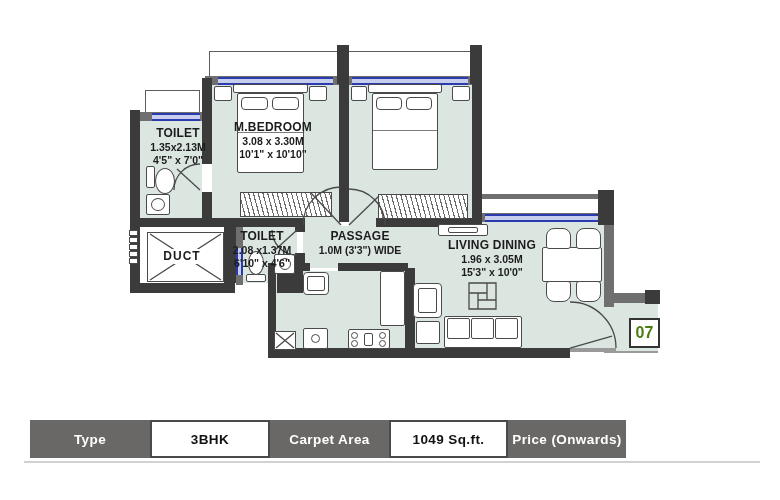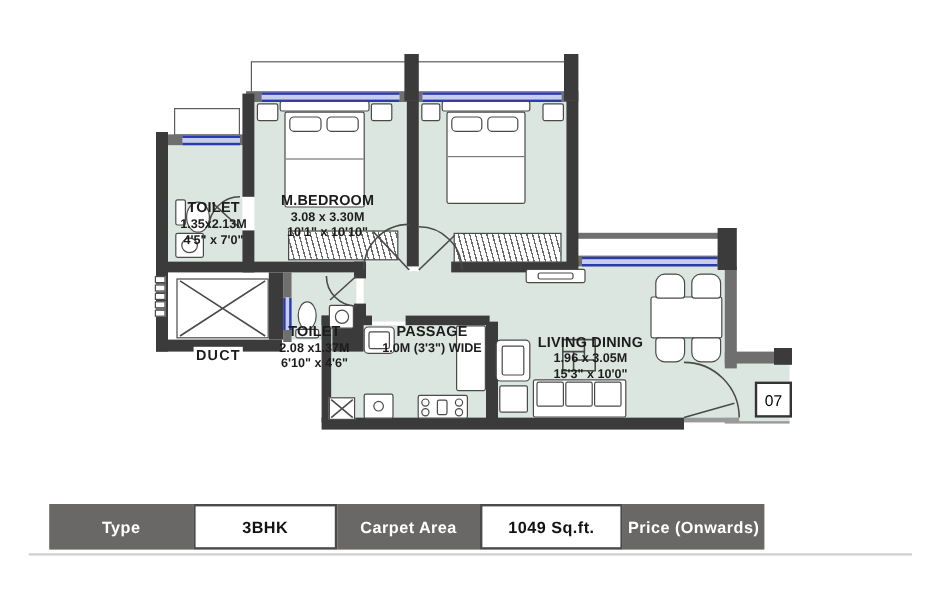--- a/index.html
+++ b/index.html
@@ -12,25 +12,25 @@
   .wht{background:#fff;border:1px solid #4a4a4a;}
   .outline{border:1.5px solid #5d5d5d;background:transparent;}
   .window{background:#c7cdec;border-top:2px solid #2b3aac;border-bottom:2px solid #2b3aac;}
   .vwindow{background:#c7cdec;border-left:2px solid #2b3aac;border-right:2px solid #2b3aac;}
   .furn{background:#fff;border:1px solid #4a4a4a;border-radius:2px;}
   .ellipse{background:#fff;border:1px solid #4a4a4a;border-radius:50%;}
   .hatch{border:1px solid #4a4a4a;background:repeating-linear-gradient(75deg,#ffffff 0 3.5px,#6a6a6a 3.5px 4.6px);}
   .chairT{background:#fff;border:1px solid #4a4a4a;border-radius:8px 8px 3px 3px;}
   .chairB{background:#fff;border:1px solid #4a4a4a;border-radius:3px 3px 8px 8px;}
   .roomlabel{position:absolute;text-align:center;color:#1c1c1c;font-weight:bold;line-height:1.25;transform:translateX(-50%);white-space:nowrap;}
-  .roomlabel .nm{font-size:12px;display:block;letter-spacing:.2px;margin-top:40px;}
+  .roomlabel .nm{font-size:12px;display:block;letter-spacing:.2px;}
   .roomlabel .dm{font-size:10.5px;display:block;}
   .svgov{position:absolute;left:0;top:0;pointer-events:none;}
   .unitbox{position:absolute;left:629px;top:318px;width:27px;height:26px;background:#fff;border:2px solid #333;
-           display:flex;align-items:center;justify-content:center;font-size:13px;font-weight:normal;color:#000000;}
+           display:flex;align-items:center;justify-content:center;font-size:16px;font-weight:bold;color:#4d7c0f;}
   .tbl{position:absolute;left:30px;top:420px;width:724px;height:38px;display:flex;}
   .cell{display:flex;align-items:center;justify-content:center;font-size:13.5px;font-weight:bold;box-sizing:border-box;letter-spacing:.4px;}
   .cell.hdr{background:#6a6767;color:#fff;}
   .cell.val{background:#fff;color:#121212;border:2px solid #4a4a4a;}
   .shadowline{position:absolute;left:24px;top:461px;width:736px;height:2px;background:#d2d2d2;}
 </style>
 </head>
 <body>
 
 <div class="stage">
@@ -197,21 +197,21 @@
   </div>
   <div class="roomlabel" style="left:182px;top:249px;">
     <span class="nm" style="background:#fff;padding:0 2px;font-size:12px;letter-spacing:1px;">DUCT</span>
   </div>
 
   <div class="unitbox">
     <span>07</span>
   </div>
 
   <div class="tbl">
-    <div class="cell hdr" style="width:120px;margin-left:11px;">Type</div>
+    <div class="cell hdr" style="width:120px;">Type</div>
     <div class="cell val" style="width:120px;">3BHK</div>
     <div class="cell hdr" style="width:119px;">Carpet Area</div>
     <div class="cell val" style="width:119px;">1049 Sq.ft.</div>
     <div class="cell hdr" style="width:118px;">Price (Onwards)</div>
   </div>
   <div class="shadowline"></div>
 
 </div>
 
 </body></html>

